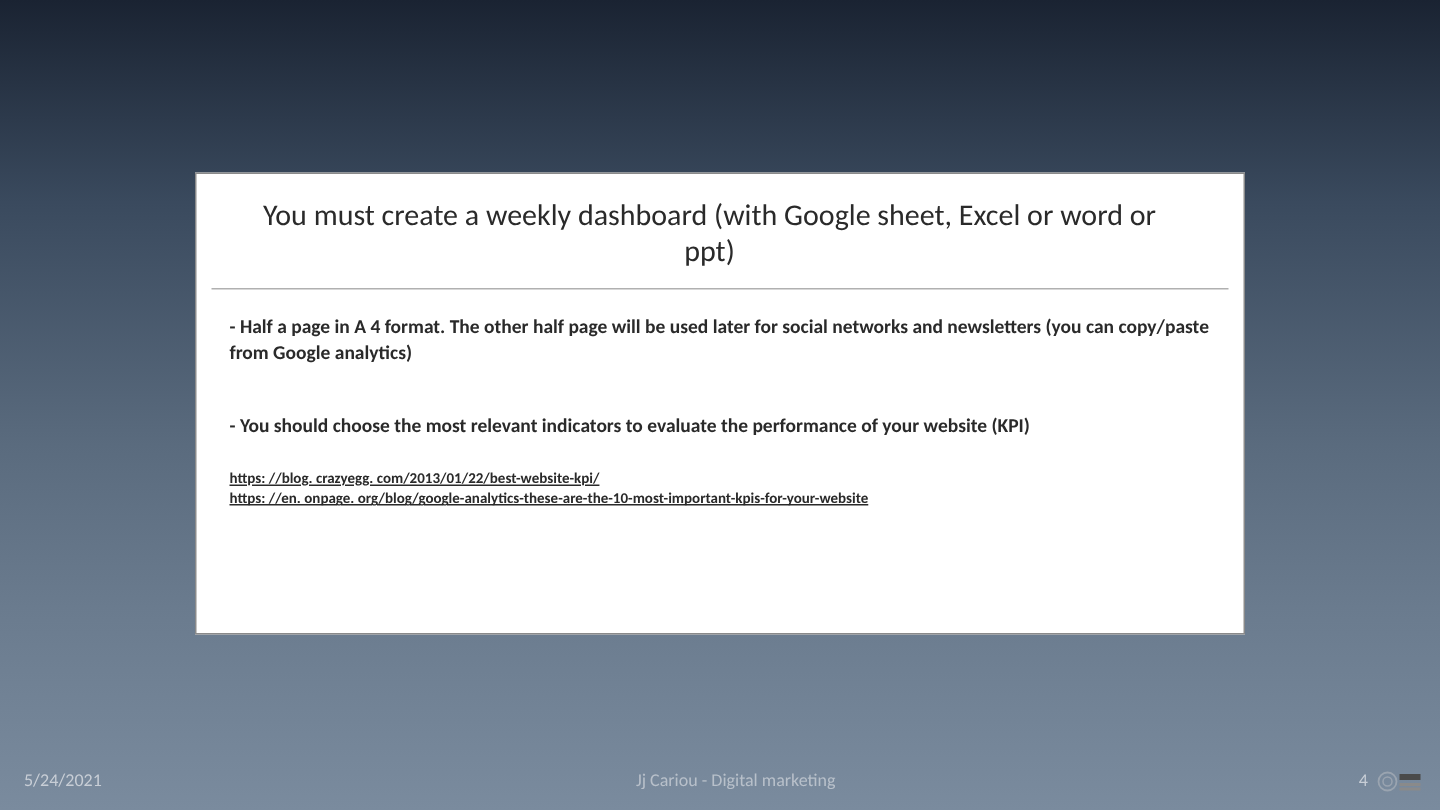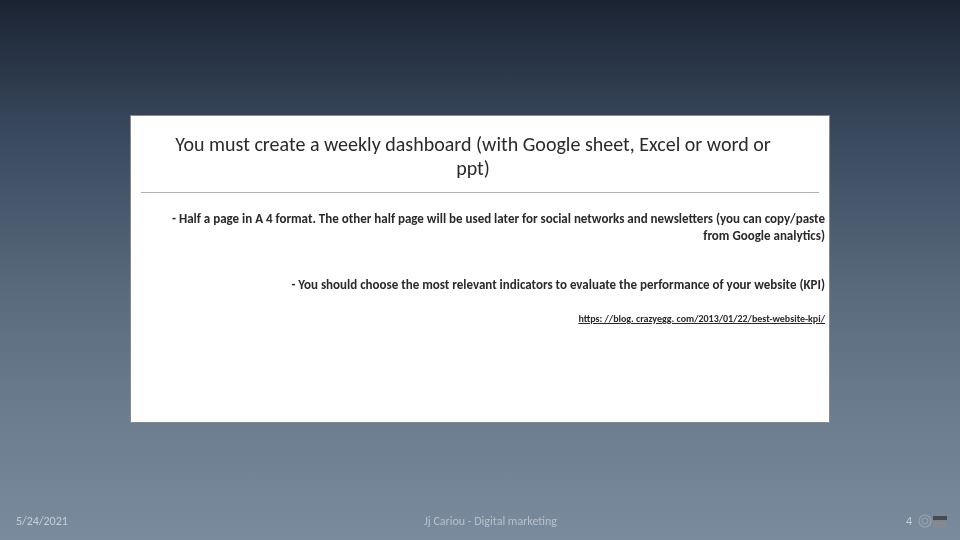--- a/index.html
+++ b/index.html
@@ -26,21 +26,21 @@
     line-height: 1.2;
     font-weight: 400;
   }
   .divider {
     height: 1px;
     background: #b0b0b0;
     margin: 6px 10px 0 10px;
   }
   .body-section {
     padding: 18px 4px 0 22px;
-    text-align: right;
+    text-align: left;
   }
   .para {
     font-size: 13px;
     color: #2a2a2a;
     font-weight: 700;
     line-height: 1.3;
     margin-bottom: 32px;
   }
   .para2 {
     font-size: 13px;
@@ -103,20 +103,21 @@
 </head>
 <body>
 
 <div class="content-box">
   <div class="title">You must create a weekly dashboard (with Google sheet, Excel or word or ppt)</div>
   <div class="divider"></div>
   <div class="body-section">
     <div class="para">- Half a page in A 4 format. The other half page will be used later for social networks and newsletters (you can copy/paste from Google analytics)</div>
     <div class="para2">- You should choose the most relevant indicators to evaluate the performance of your website (KPI)</div>
     <span class="link">https: //blog. crazyegg. com/2013/01/22/best-website-kpi/</span>
+    <span class="link">https: //en. onpage. org/blog/google-analytics-these-are-the-10-most-important-kpis-for-your-website</span>
   </div>
 </div>
 
 <div class="footer">
   <div class="footer-date">5/24/2021</div>
   <div class="footer-center">Jj Cariou - Digital marketing</div>
   <div class="footer-page">4</div>
   <div class="footer-logo">
     <svg viewBox="0 0 32 18">
       <circle cx="7" cy="9" r="6" fill="none" stroke="#9aa4b0" stroke-width="1.2"></circle>

